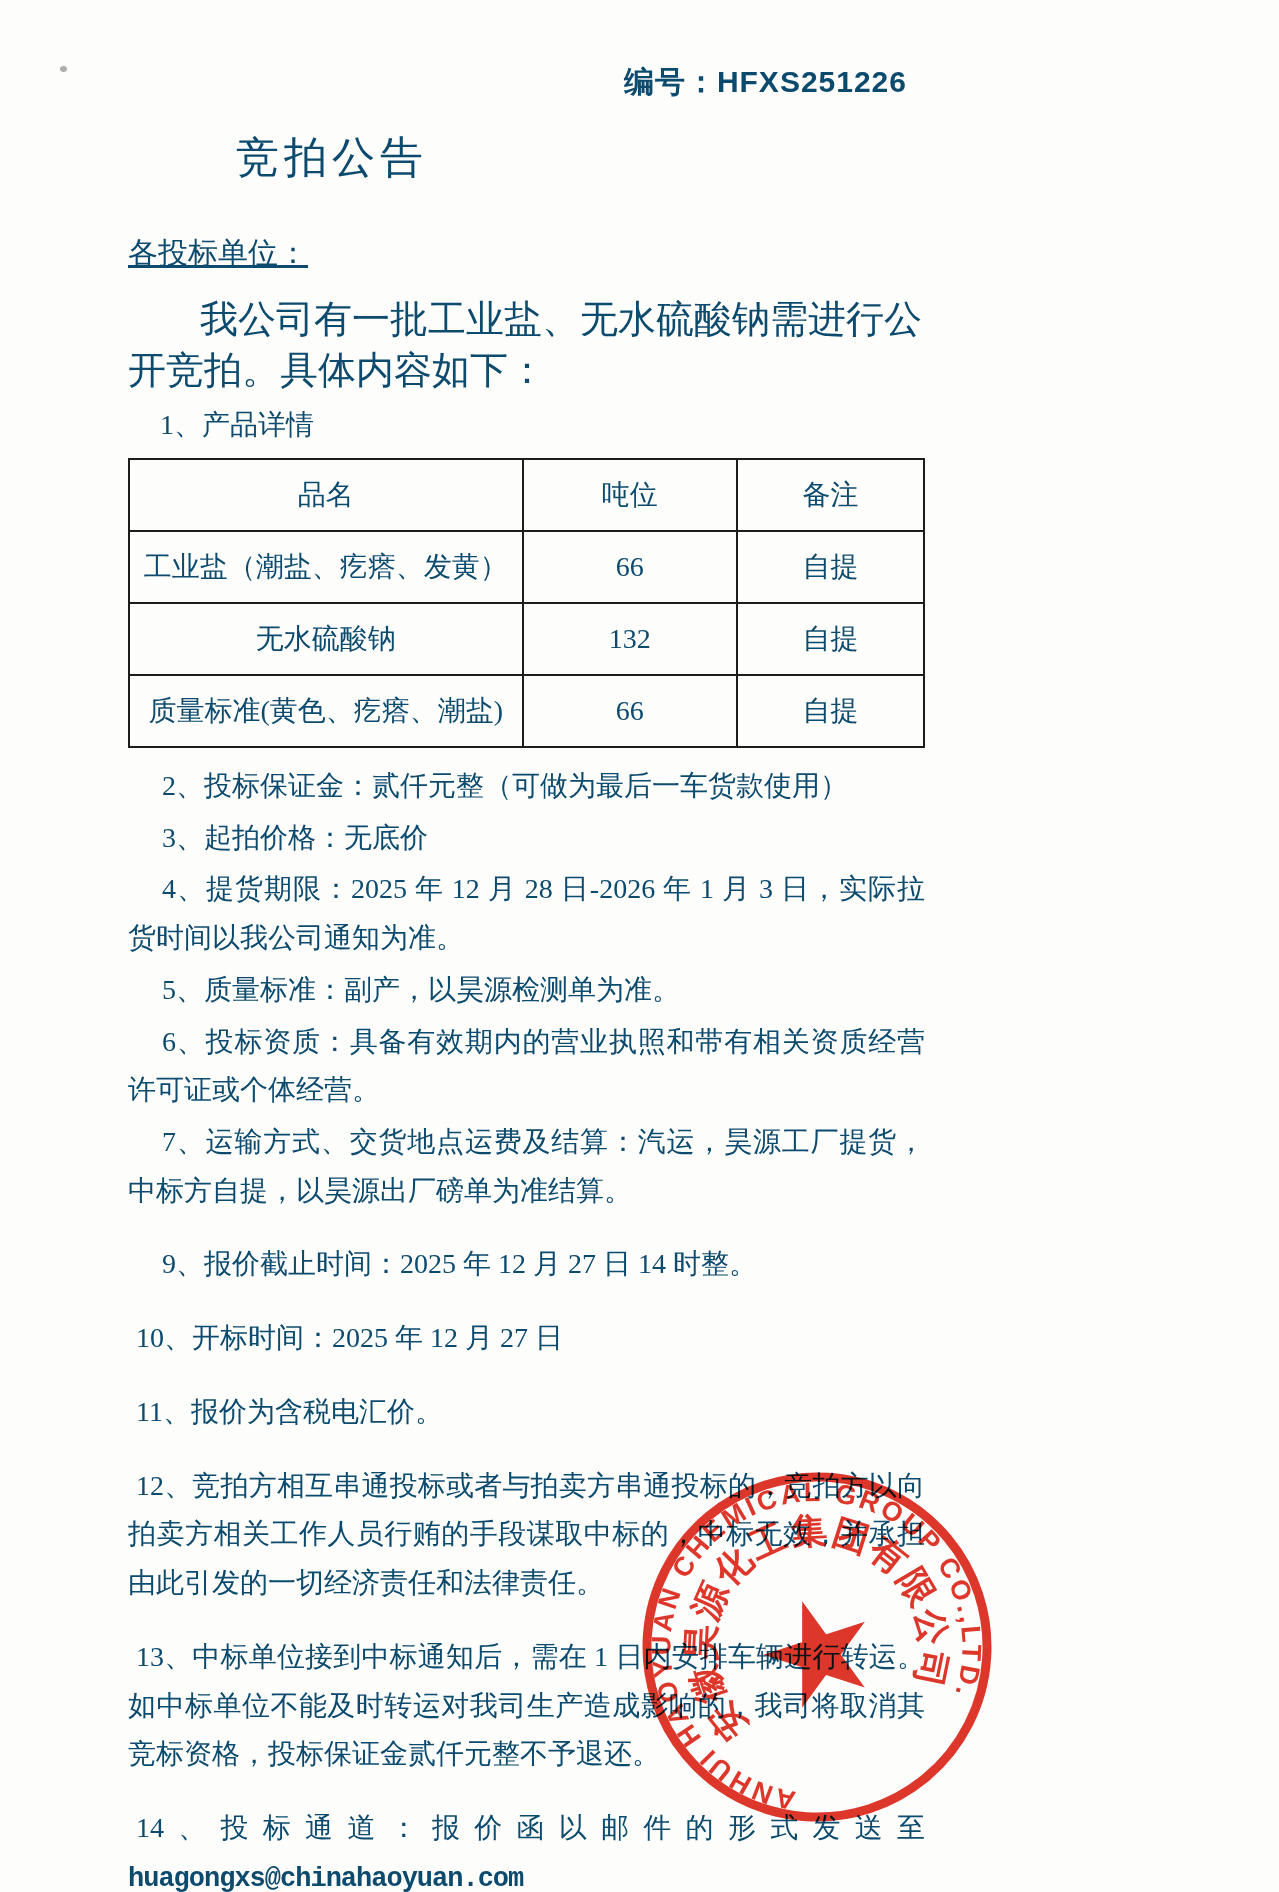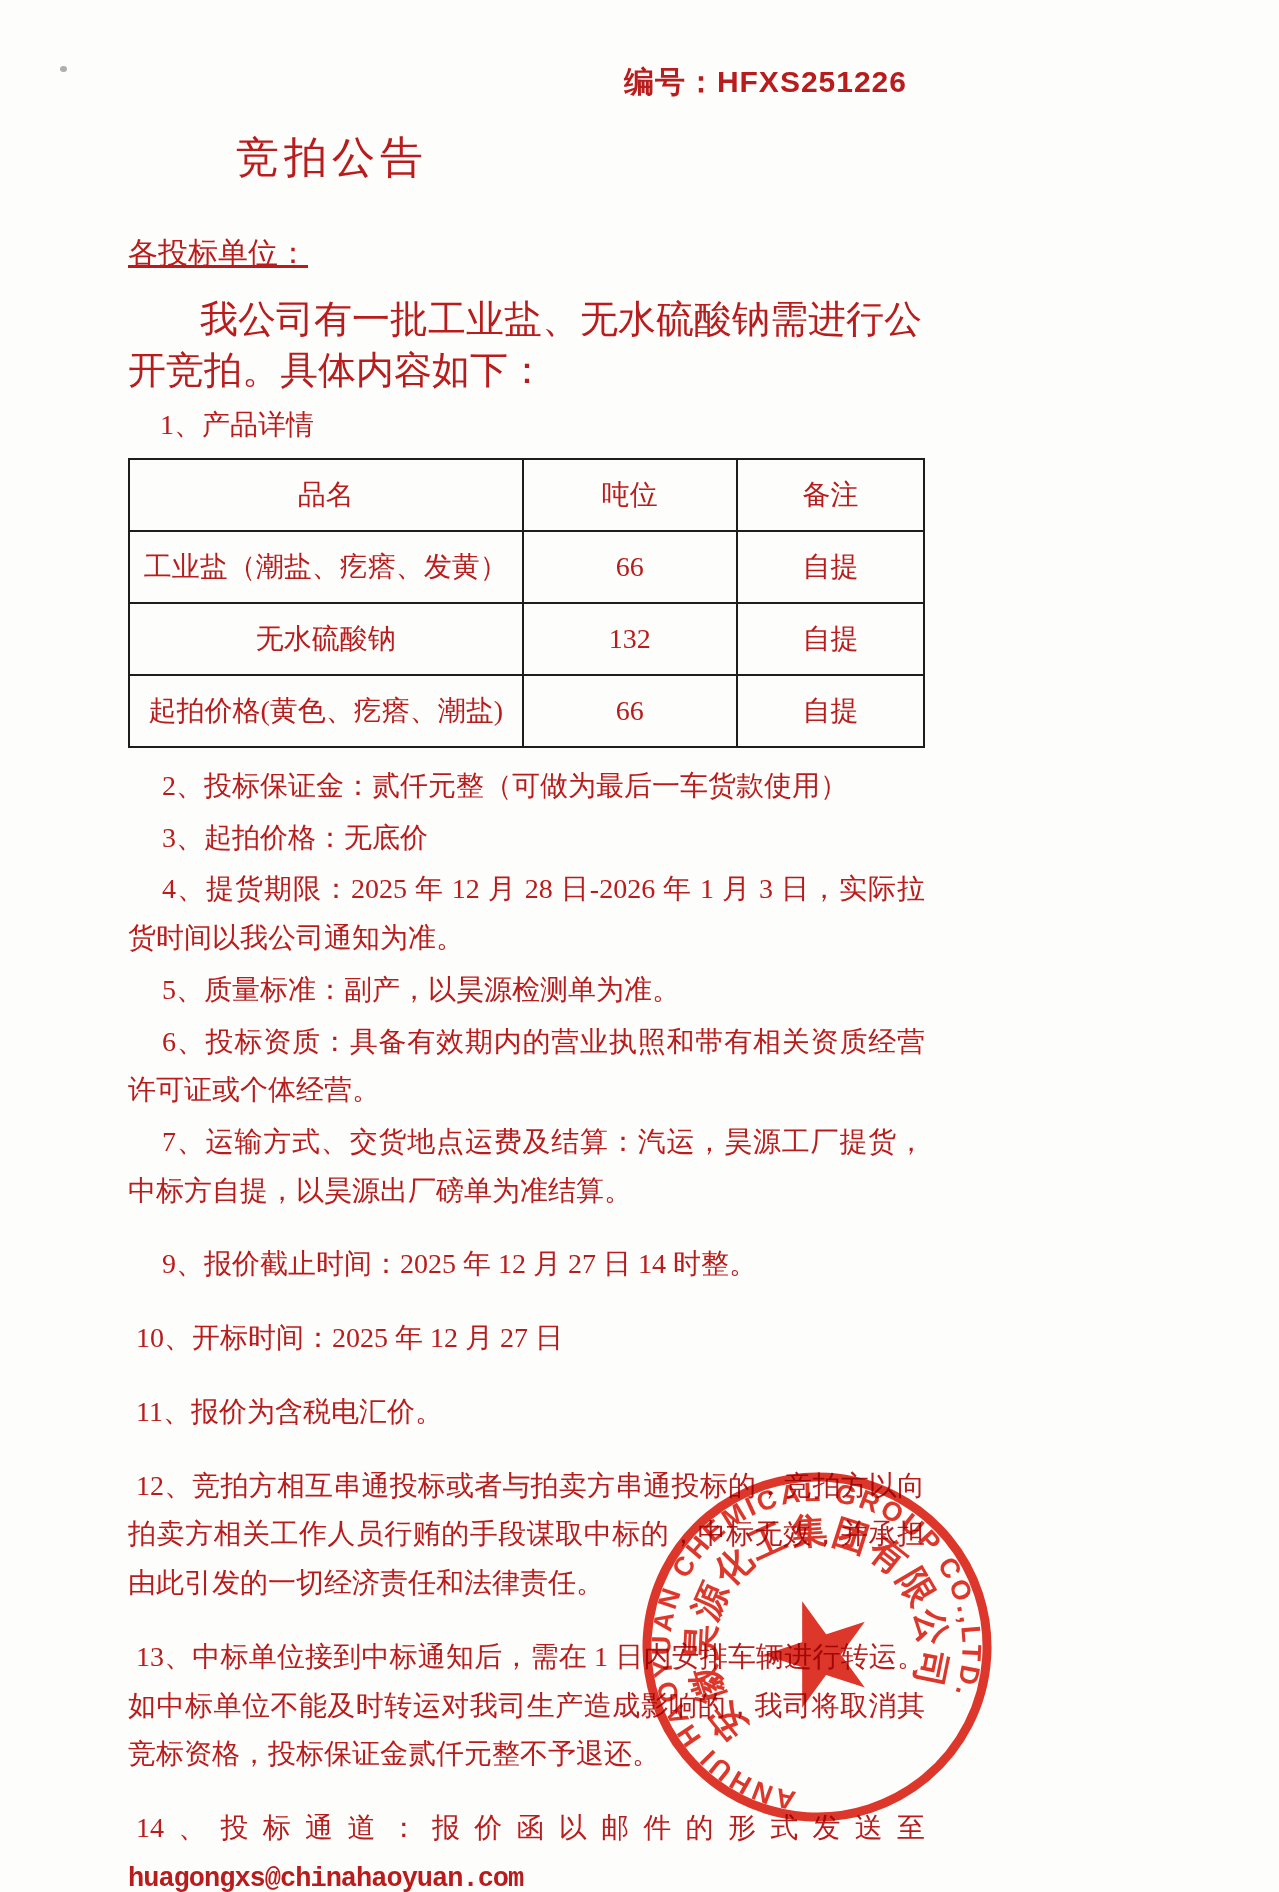--- a/index.html
+++ b/index.html
@@ -1,18 +1,18 @@
 <!DOCTYPE html>
 <html><head>
 <meta charset="utf-8">
 <style>
   html,body{margin:0;padding:0;background:#9a9a9a;}
   .page{
     width:1279px;height:1892px;background:#fdfdfb;position:relative;
-    font-family:"Liberation Serif", serif;color:#b91c1c;overflow:hidden;
+    font-family:"Liberation Serif", serif;color:#0c4a6e;overflow:hidden;
     margin:0 auto;
   }
   .content{padding:62px 354px 0 128px;position:relative;}
   .speck{position:absolute;left:60px;top:66px;width:7px;height:6px;border-radius:50%;
     background:#6d6d6d;opacity:.55;}
   .doc-number{
     text-align:right;margin-right:18px;font-weight:700;font-size:30px;
     font-family:"Liberation Sans", sans-serif;letter-spacing:1px;
   }
   .title{font-size:43px;font-weight:400;margin:26px 0 0 108px;letter-spacing:5px;}
@@ -73,21 +73,21 @@
           <td>工业盐（潮盐、疙瘩、发黄）</td>
           <td>66</td>
           <td class="remark-cell">自提</td>
         </tr>
         <tr>
           <td>无水硫酸钠</td>
           <td>132</td>
           <td class="remark-cell">自提</td>
         </tr>
         <tr>
-          <td>起拍价格(黄色、疙瘩、潮盐)</td>
+          <td>质量标准(黄色、疙瘩、潮盐)</td>
           <td>66</td>
           <td class="remark-cell">自提</td>
         </tr>
       </tbody>
     </table>
 
     <p class="clause">2、投标保证金：贰仟元整（可做为最后一车货款使用）</p>
     <p class="clause tight">3、起拍价格：无底价</p>
     <p class="clause tight">4、提货期限：2025 年 12 月 28 日-2026 年 1 月 3 日，实际拉货时间以我公司通知为准。</p>
     <p class="clause tight">5、质量标准：副产，以昊源检测单为准。</p>

